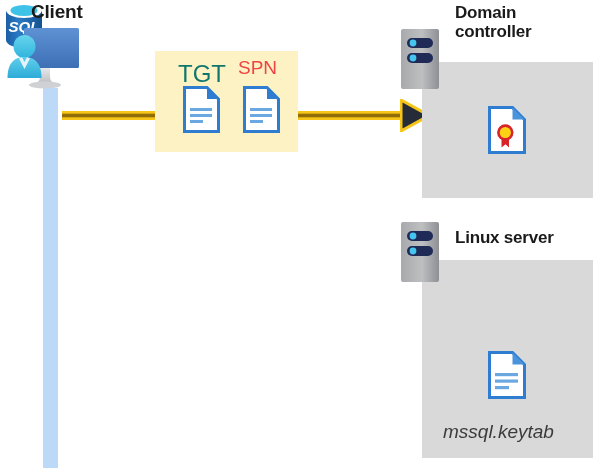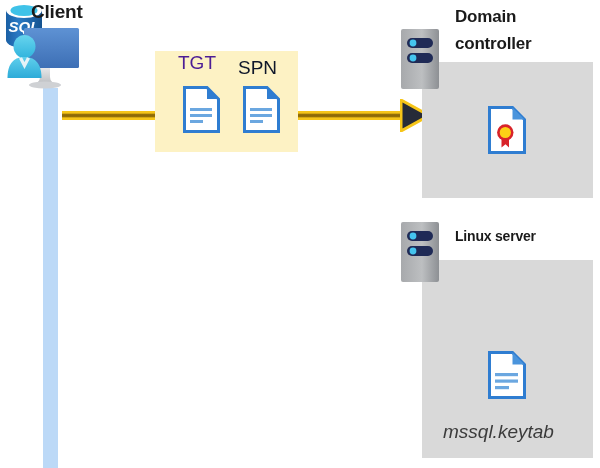--- a/index.html
+++ b/index.html
@@ -39,48 +39,48 @@
 
   #client-label {
     left: 31px;
     top: 1px;
     font-size: 19px;
   }
   #dc-label {
     left: 455px;
     top: 3px;
     font-size: 17px;
-    line-height: 27px;
+    line-height: 19px;
     text-align: left;
     white-space: normal;
     width: 120px;
   }
   #linux-label {
     left: 455px;
     top: 228px;
-    font-size: 14px;
+    font-size: 17px;
   }
   #keytab-label {
     left: 443px;
     top: 421px;
     font-size: 19px;
     color: #3b3b3b;
     font-style: italic;
   }
   #tgt-label {
     left: 178px;
-    top: 52px;
-    font-size: 19px;
-    color: #4c1d95;
+    top: 60px;
+    font-size: 24px;
+    color: #0f766e;
   }
   #spn-label {
     left: 238px;
     top: 57px;
     font-size: 19px;
-    color: #0f172a;
+    color: #ef4444;
   }
 
   
   #client-lifeline {
     position: absolute;
     left: 43px;
     top: 88px;
     width: 15px;
     height: 380px;
     background: #bcd9f7;

